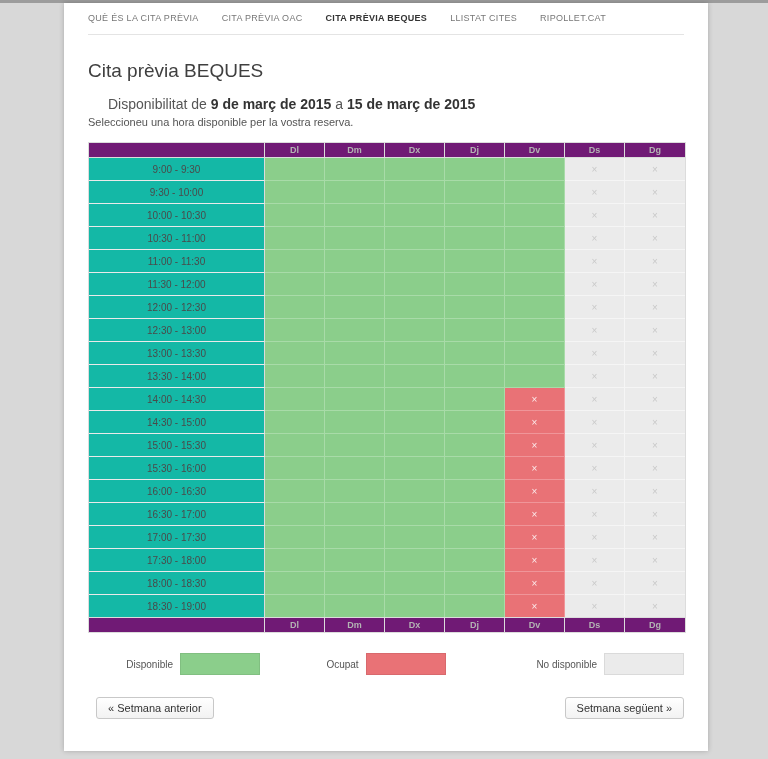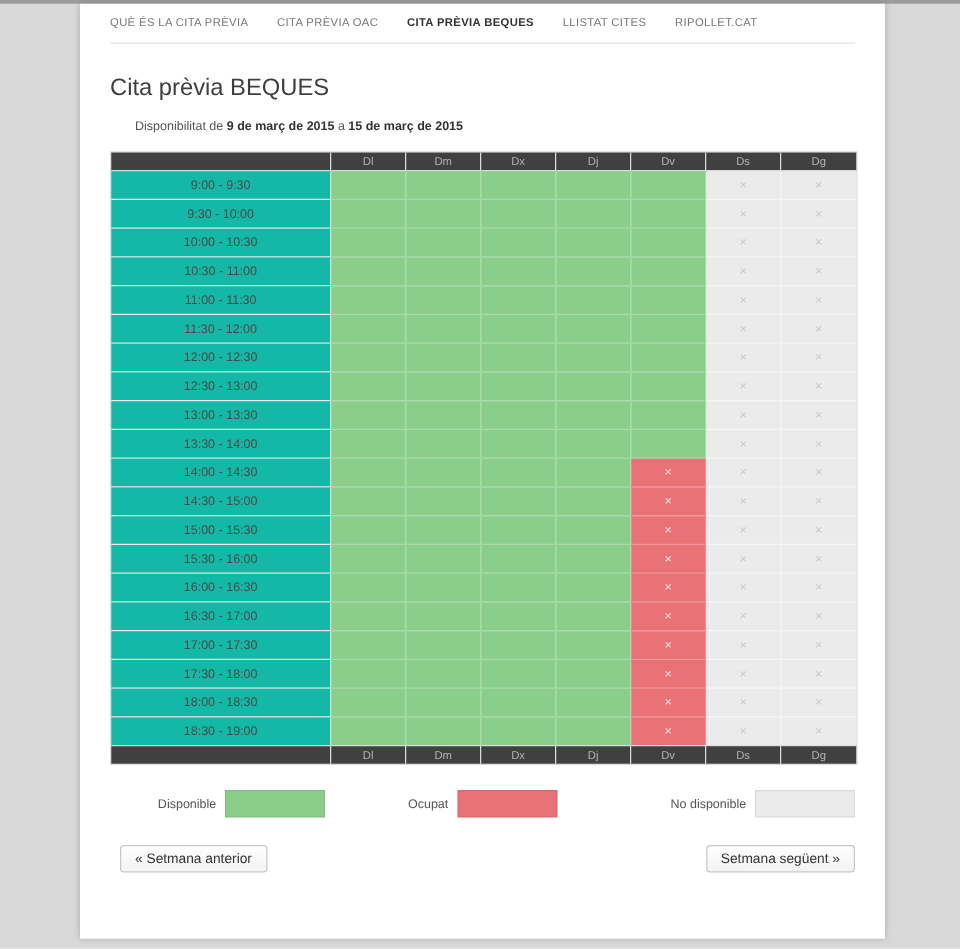--- a/index.html
+++ b/index.html
@@ -18,33 +18,33 @@
   }
   
   .nav{display:flex;gap:23px;padding:10px 0 11px;border-bottom:1px solid #e4e4e4;}
   .nav a{
     font-size:9px;letter-spacing:.3px;color:#777;text-decoration:none;
     text-transform:uppercase;white-space:nowrap;cursor:pointer;
   }
   .nav a.active{color:#333;font-weight:bold;}
   
   h1{font-size:19px;font-weight:400;color:#3f3f3f;margin:25px 0 0;}
-  .avail{margin:14px 0 0;font-size:10px;color:#555;padding-left:20px;}
+  .avail{margin:14px 0 0;font-size:14px;color:#555;padding-left:20px;}
   .avail b{color:#333;}
   .instruction{margin:4px 0 0;font-size:11px;color:#555;}
   
   table.grid{
     border-collapse:separate;border-spacing:0;margin-top:14px;
     width:596px;table-layout:fixed;border:1px solid #dcdcdc;
   }
   .grid col.c-time{width:176px;}
   .grid col.c-day{width:60px;}
   .grid th,.grid td{padding:0;text-align:center;vertical-align:middle;}
   .grid th{
-    height:14px;font-size:9px;font-weight:400;color:#b3b3b3;background:#404040;
+    height:14px;font-size:9px;font-weight:700;color:#b3b3b3;background:#701a75;
     border-right:1px solid #dcdcdc;border-bottom:1px solid #dcdcdc;
   }
   .grid tfoot th{border-bottom:none;border-top:1px solid #dcdcdc;}
   .grid th:last-child,.grid td:last-child{border-right:none;}
   .grid td{height:22px;border-right:1px solid #dcdcdc;border-bottom:1px solid #dcdcdc;}
   .grid tbody tr:last-child td{border-bottom:none;}
   td.time{font-size:10px;color:#4a4a4a;background:#14b8a6;border-bottom-color:#eaeaea;}
   td.st-available{background:#8bce8b;border-right-color:#a8dba8;border-bottom-color:#a8dba8;cursor:pointer;}
   td.st-occupied{background:#e97276;border-right-color:#f09599;border-bottom-color:#f09599;
     color:rgba(255,255,255,0.85);font-size:10px;}
@@ -83,20 +83,21 @@
     </div>
 
   <h1>Cita prèvia BEQUES</h1>
 
   <p class="avail">
     <span>Disponibilitat de</span>
     <b>9 de març de 2015</b>
     <span>a</span>
     <b>15 de març de 2015</b>
   </p>
+  <p class="instruction">Seleccioneu una hora disponible per la vostra reserva.</p>
 
   <table class="grid">
     <colgroup>
         <col class="c-time">
         <col class="c-day">
         <col class="c-day">
         <col class="c-day">
         <col class="c-day">
         <col class="c-day">
         <col class="c-day">

